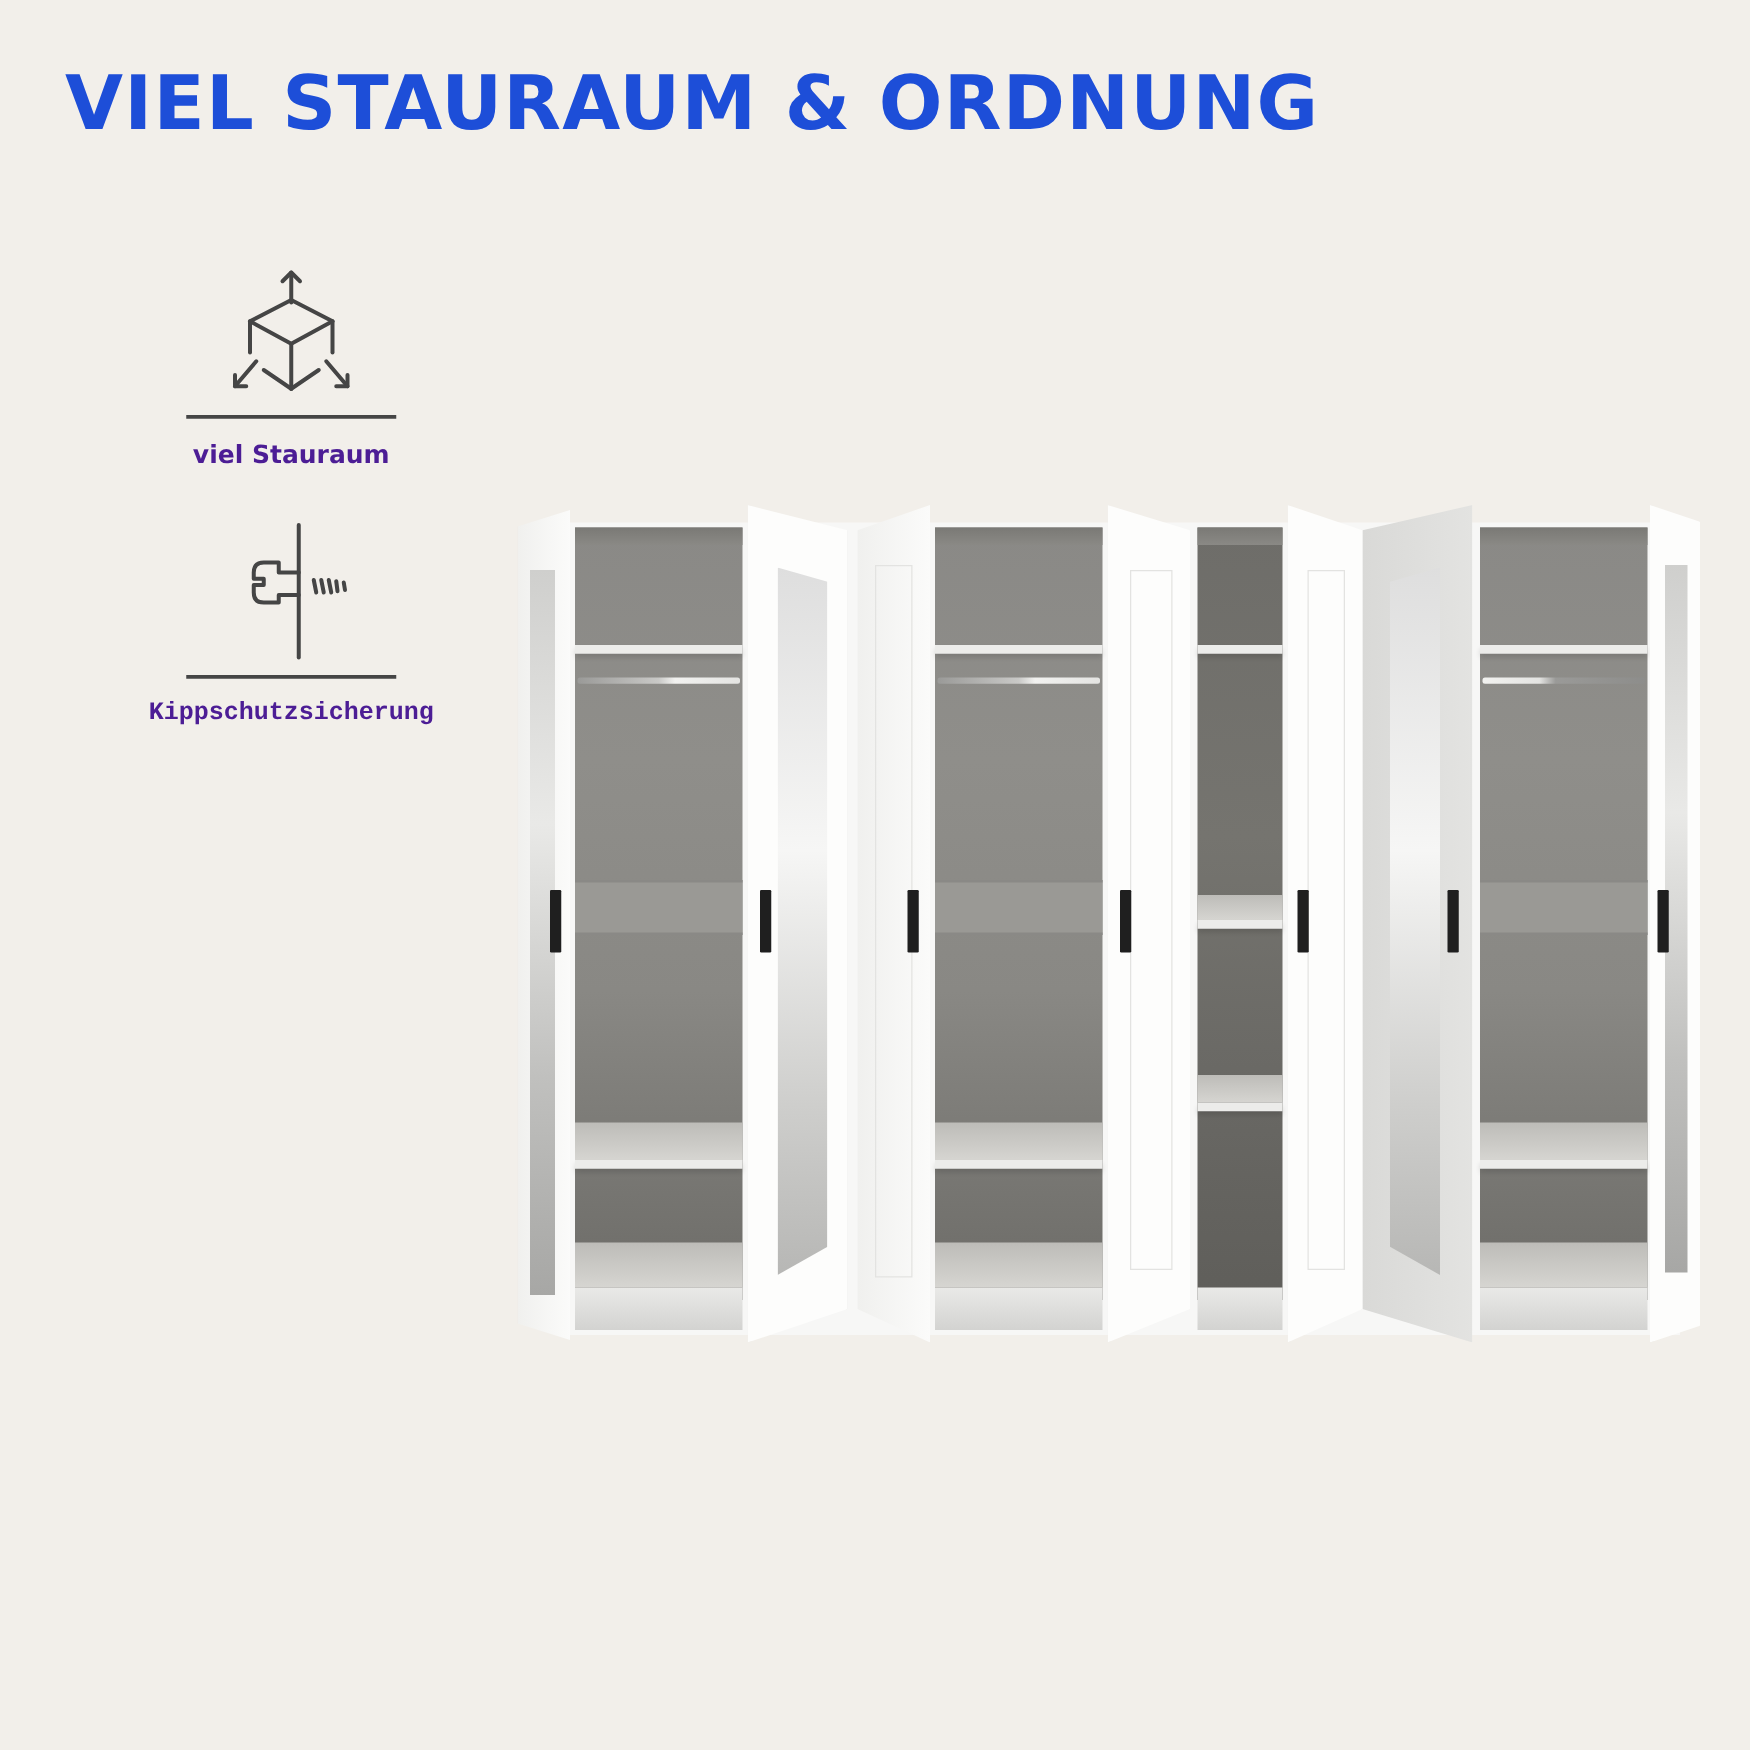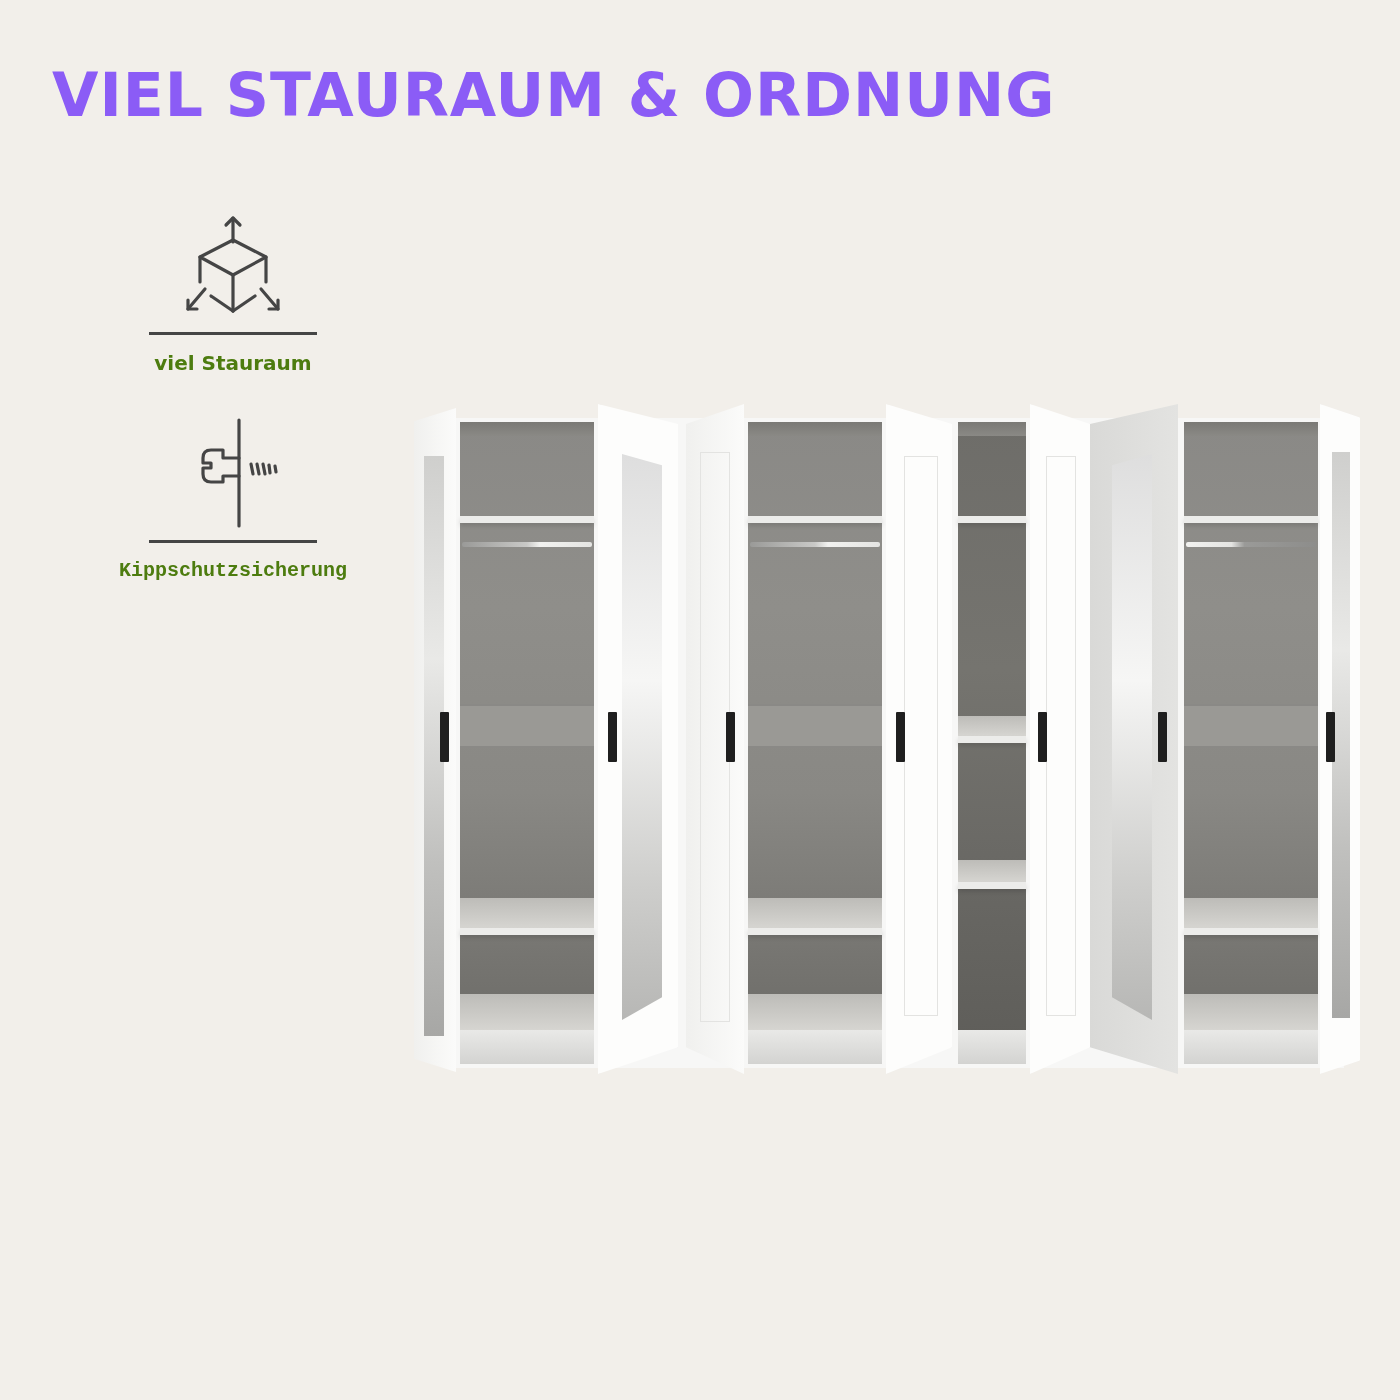--- a/index.html
+++ b/index.html
@@ -1,29 +1,29 @@
 <!DOCTYPE html>
 <html><head>
   <meta charset="utf-8">
   <style>
     * { margin: 0; padding: 0; box-sizing: border-box; }
     html, body { width: 1400px; height: 1400px; background: #f2efea; overflow: hidden; }
     body { position: relative; font-family: "DejaVu Sans", sans-serif; }
 
     .headline {
-      position: absolute; left: 52px; top: 60px;
+      position: absolute; left: 52px; top: 48px;
       font-family: "DejaVu Sans", sans-serif; font-weight: 700;
-      font-size: 60px; letter-spacing: 1px; color: #8b5cf6; white-space: nowrap;
+      font-size: 60px; letter-spacing: 1px; color: #1d4ed8; white-space: nowrap;
       transform: scaleX(1.0); transform-origin: left;
     }
 
     .feature { position: absolute; width: 260px; text-align: center; }
     .feature svg { display: block; margin: 0 auto; }
     .feature .rule { width: 168px; height: 3px; background: #454545; margin: 0 auto; }
-    .feature .label { font-weight: 700; font-size: 20px; color: #4d7c0f; margin-top: 16px; white-space: nowrap; }
+    .feature .label { font-weight: 700; font-size: 20px; color: #4c1d95; margin-top: 16px; white-space: nowrap; }
     #feat1 { left: 103px; top: 212px; }
     #feat2 { left: 103px; top: 418px; font-family: Liberation Mono, monospace; }
 
     
     .wardrobe { position: absolute; left: 414px; top: 400px; width: 946px; height: 676px; }
     .abs { position: absolute; }
     .carcass { background: #f7f7f6; }
     .interior { background: linear-gradient(to bottom, #8a8986 0%, #8f8e8a 30%, #898884 60%, #6c6b67 100%); }
     .interior.dark { background: linear-gradient(to bottom, #6e6d69 0%, #75746f 40%, #6a6965 70%, #5f5e5a 100%); }
     .topcap { background: linear-gradient(to bottom, #7a7975, #8a8985); }

